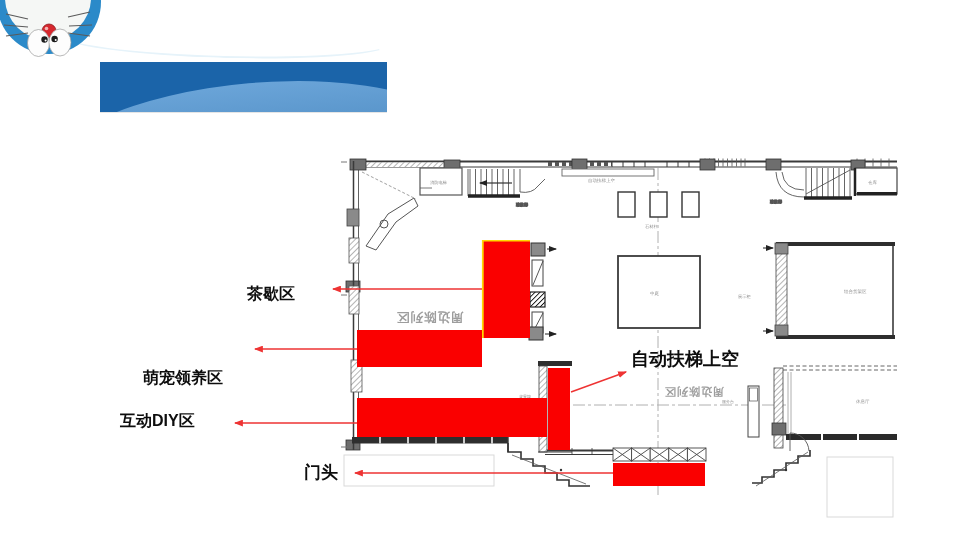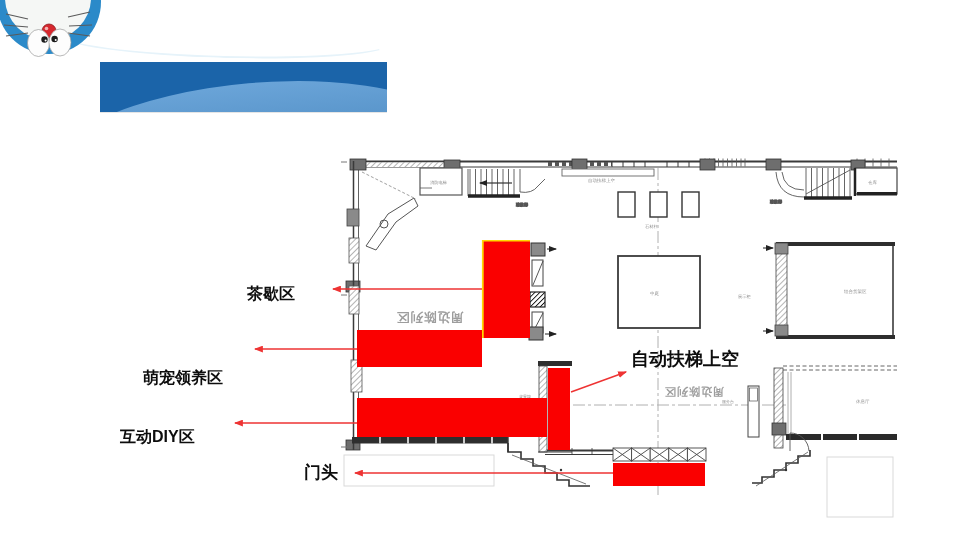--- a/index.html
+++ b/index.html
@@ -321,17 +321,17 @@
       <line x1="613" y1="473" x2="355" y2="473" marker-end="url(#ah)"></line>
       <line x1="571" y1="392" x2="626" y2="372" marker-end="url(#ah)"></line>
     </g>
   </svg>
 
   <div class="rot" style="left:396px;top:308px;">周边陈列区</div>
   <div class="rot small" style="left:664px;top:384px;">周边陈列区</div>
 
   <div class="lbl" style="left:247px;top:284px;text-align:center;">茶歇区</div>
   <div class="lbl" style="left:143px;top:340px;margin-top:28px;">萌宠领养区</div>
-  <div class="lbl" style="left:120px;top:411px;margin-top:16px;">互动DIY区</div>
+  <div class="lbl" style="left:120px;top:411px;">互动DIY区</div>
   <div class="lbl door" style="left:304px;top:461px;">门头</div>
   <div class="lbl big" style="left:631px;top:347px;">自动扶梯上空</div>
 
 </div>
 
 </body></html>

